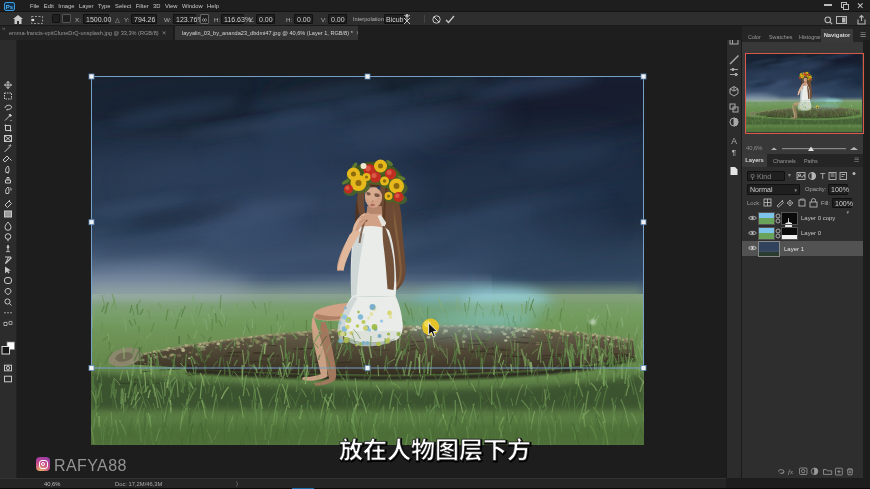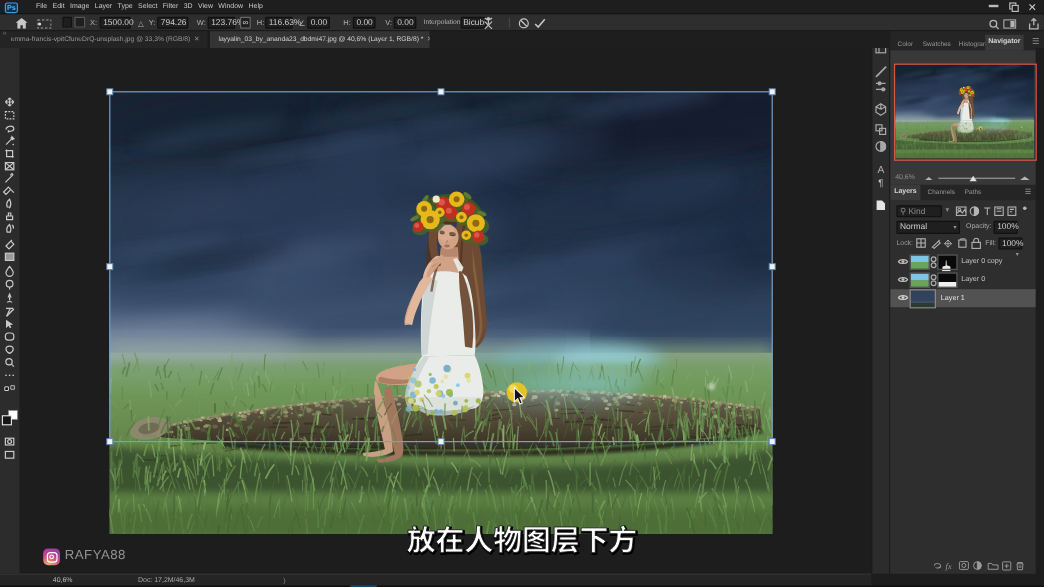--- a/index.html
+++ b/index.html
@@ -2140,21 +2140,21 @@
           <rect x="273.5" y="289" width="5" height="5"></rect>
           <rect x="549.5" y="289" width="5" height="5"></rect>
     </g>
   </g>
 </svg>
 
 <div class="abs" style="left:36px;top:457px;width:14px;height:14px;border-radius:4px;background:radial-gradient(circle at 30% 110%, #e8ae64 8%, #c9488e 55%, #8e3aa8 95%)">
   <div class="abs" style="left:2.5px;top:2.5px;width:9px;height:9px;border:1.3px solid #fff;border-radius:3px"></div>
   <div class="abs" style="left:4.7px;top:4.7px;width:4.6px;height:4.6px;border:1.2px solid #fff;border-radius:50%"></div>
 </div>
-<div class="abs" style="left:54px;top:457px;color:#939393;font-size:11px;letter-spacing:0.4px">RAFYA88</div>
+<div class="abs" style="left:54px;top:457px;color:#939393;font-size:16px;letter-spacing:0.4px">RAFYA88</div>
 
 <svg width="280" height="40" viewBox="0 0 280 40" style="position:absolute;left:295px;top:428px">
       <g transform="translate(-295 -428)">
         <g fill="#000" stroke="#000" stroke-width="70" transform="translate(0.8 1)">
           <g transform="translate(339.0 458.5) scale(0.02400 -0.02400)">
             <path d="M591 850C567 688 521 533 448 430V440C449 454 449 488 449 488H251V586H482V697H264L346 720C336 756 317 811 298 853L191 827C207 788 225 734 233 697H39V586H137V392C137 263 123 118 15 -6C44 -26 83 -59 103 -85C227 52 250 219 251 379H335C331 143 325 58 311 37C304 25 295 22 282 22C267 22 238 23 206 25C223 -5 234 -51 237 -84C279 -85 319 -85 345 -80C373 -74 393 -64 412 -36C436 -1 443 106 447 386C473 362 504 328 518 309C538 333 556 361 573 390C593 315 617 247 648 185C596 112 526 55 434 13C456 -12 490 -66 501 -92C588 -47 658 9 714 77C763 10 825 -44 901 -84C919 -52 956 -5 983 19C901 56 836 114 786 186C840 288 875 410 897 557H972V668H679C693 721 705 776 714 831ZM646 557H778C765 464 745 382 716 311C685 384 661 465 645 553Z"></path>
           </g>
           <g transform="translate(363.0 458.5) scale(0.02400 -0.02400)">
             <path d="M371 850C359 804 344 757 326 711H55V596H273C212 480 129 375 23 306C42 277 69 224 82 191C114 213 143 236 171 262V-88H292V398C337 459 376 526 409 596H947V711H458C472 747 485 784 496 820ZM585 553V387H381V276H585V47H343V-64H944V47H706V276H906V387H706V553Z"></path>
           </g>

